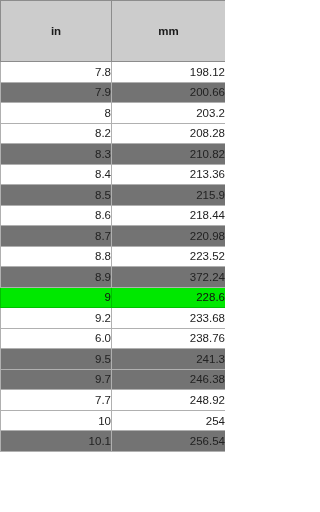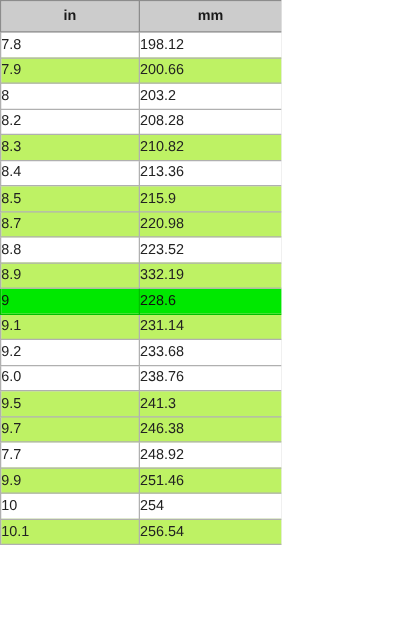--- a/index.html
+++ b/index.html
@@ -23,35 +23,35 @@
 
   .conversion-table th {
     height: 24px;
     background: #cccccc;
     color: #1a1a1a;
     font-size: 11.5px;
     font-weight: bold;
     text-align: center;
     vertical-align: middle;
     border: 1px solid #8c8c8c;
-    padding: 0;
+    padding: 18px;
   }
   .conversion-table td {
     height: 19.52px;
     font-size: 11.5px;
     color: #222222;
-    text-align: left;
+    text-align: right;
     vertical-align: middle;
     border: 1px solid #b0b0b0;
     border-top-color: #9a9a9a;
     padding: 0;
     background: #ffffff;
   }
   .conversion-table tbody tr.row-alt td {
-    background: #bef264;
+    background: #737373;
   }
   .conversion-table tbody tr.row-highlight td {
     background: #00e800;
     color: #111111;
     border-color: #00c000;
   }
 </style>
 </head>
 <body>
 
@@ -88,39 +88,39 @@
         <td>210.82</td>
       </tr>
       <tr>
         <td>8.4</td>
         <td>213.36</td>
       </tr>
       <tr class="row-alt">
         <td>8.5</td>
         <td>215.9</td>
       </tr>
+      <tr>
+        <td>8.6</td>
+        <td>218.44</td>
+      </tr>
       <tr class="row-alt">
         <td>8.7</td>
         <td>220.98</td>
       </tr>
       <tr>
         <td>8.8</td>
         <td>223.52</td>
       </tr>
       <tr class="row-alt">
         <td>8.9</td>
-        <td>332.19</td>
+        <td>372.24</td>
       </tr>
       <tr class="row-highlight">
         <td>9</td>
         <td>228.6</td>
-      </tr>
-      <tr class="row-alt">
-        <td>9.1</td>
-        <td>231.14</td>
       </tr>
       <tr>
         <td>9.2</td>
         <td>233.68</td>
       </tr>
       <tr>
         <td>6.0</td>
         <td>238.76</td>
       </tr>
       <tr class="row-alt">
@@ -128,24 +128,20 @@
         <td>241.3</td>
       </tr>
       <tr class="row-alt">
         <td>9.7</td>
         <td>246.38</td>
       </tr>
       <tr>
         <td>7.7</td>
         <td>248.92</td>
       </tr>
-      <tr class="row-alt">
-        <td>9.9</td>
-        <td>251.46</td>
-      </tr>
       <tr>
         <td>10</td>
         <td>254</td>
       </tr>
       <tr class="row-alt">
         <td>10.1</td>
         <td>256.54</td>
       </tr>
     </tbody>
 </table>

